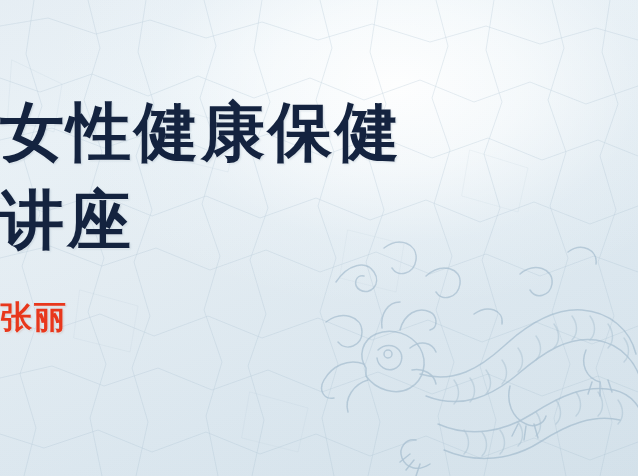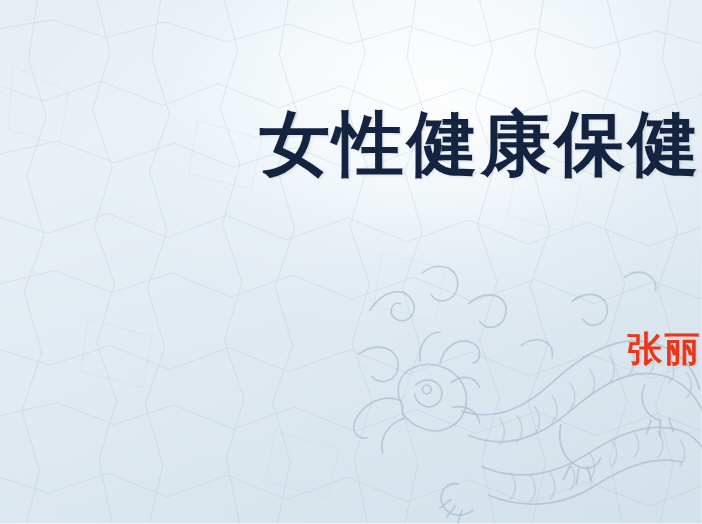--- a/index.html
+++ b/index.html
@@ -66,42 +66,42 @@
   .text-layer {
     position: absolute;
     inset: 0;
   }
 
   .title-block {
     position: absolute;
     left: 0;
     right: 0;
     top: 88px;
-    text-align: right;
+    text-align: left;
   }
   .title-line {
     display: block;
     color: #14233f;
     font-family: "DejaVu Sans", "Liberation Sans", sans-serif;
     font-weight: 700;
     font-size: 64px;
     line-height: 1.38;
     letter-spacing: 3px;
     text-shadow:
       0 1px 0 rgba(255,255,255,0.35),
       1px 1px 2px rgba(120,145,165,0.30);
     white-space: nowrap;
   }
 
   .subtitle-block {
     position: absolute;
     left: 0;
     right: 0;
     top: 292px;
-    text-align: right;
+    text-align: left;
   }
   .subtitle-line {
     display: block;
     color: #e8371c;
     font-family: "DejaVu Sans", "Liberation Sans", sans-serif;
     font-weight: 700;
     font-size: 32px;
     line-height: 1.62;
     letter-spacing: 2px;
     text-shadow:
@@ -212,20 +212,21 @@
       <path d="M160,96 C174,86 190,92 188,106"></path>
     </g>
   </svg>
 
   <div class="bg-noise"></div>
 
   <div class="text-layer">
 
     <div class="title-block">
       <span class="title-line">女性健康保健</span>
+      <span class="title-line">讲座</span>
     </div>
 
     <div class="subtitle-block">
       <span class="subtitle-line">张丽</span>
     </div>
 
   </div>
 </div>
 
 </body></html>

